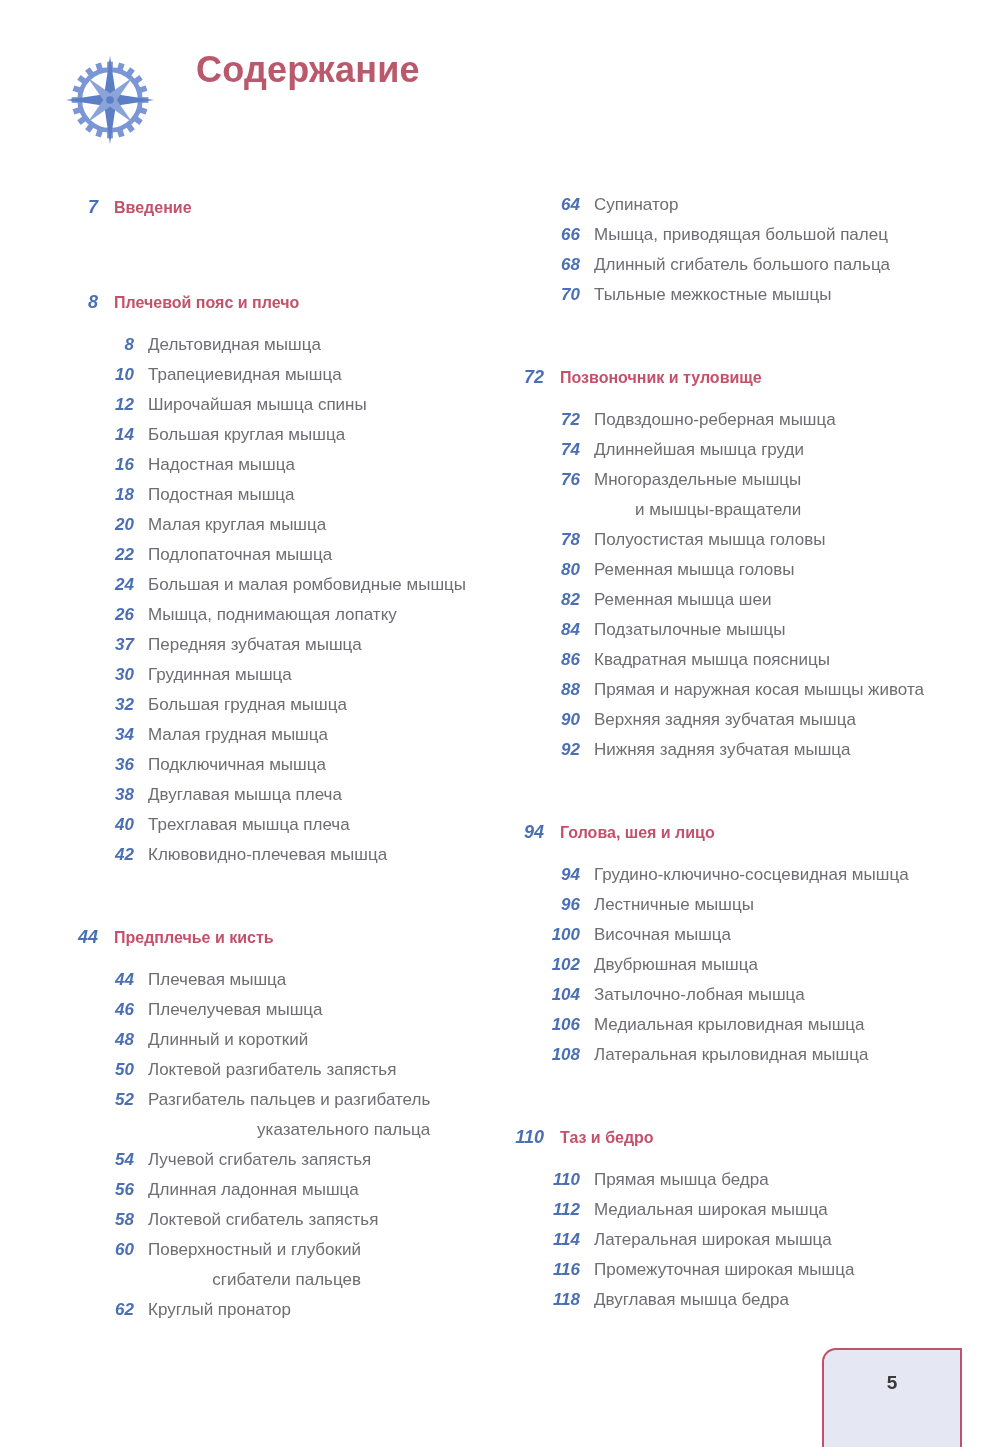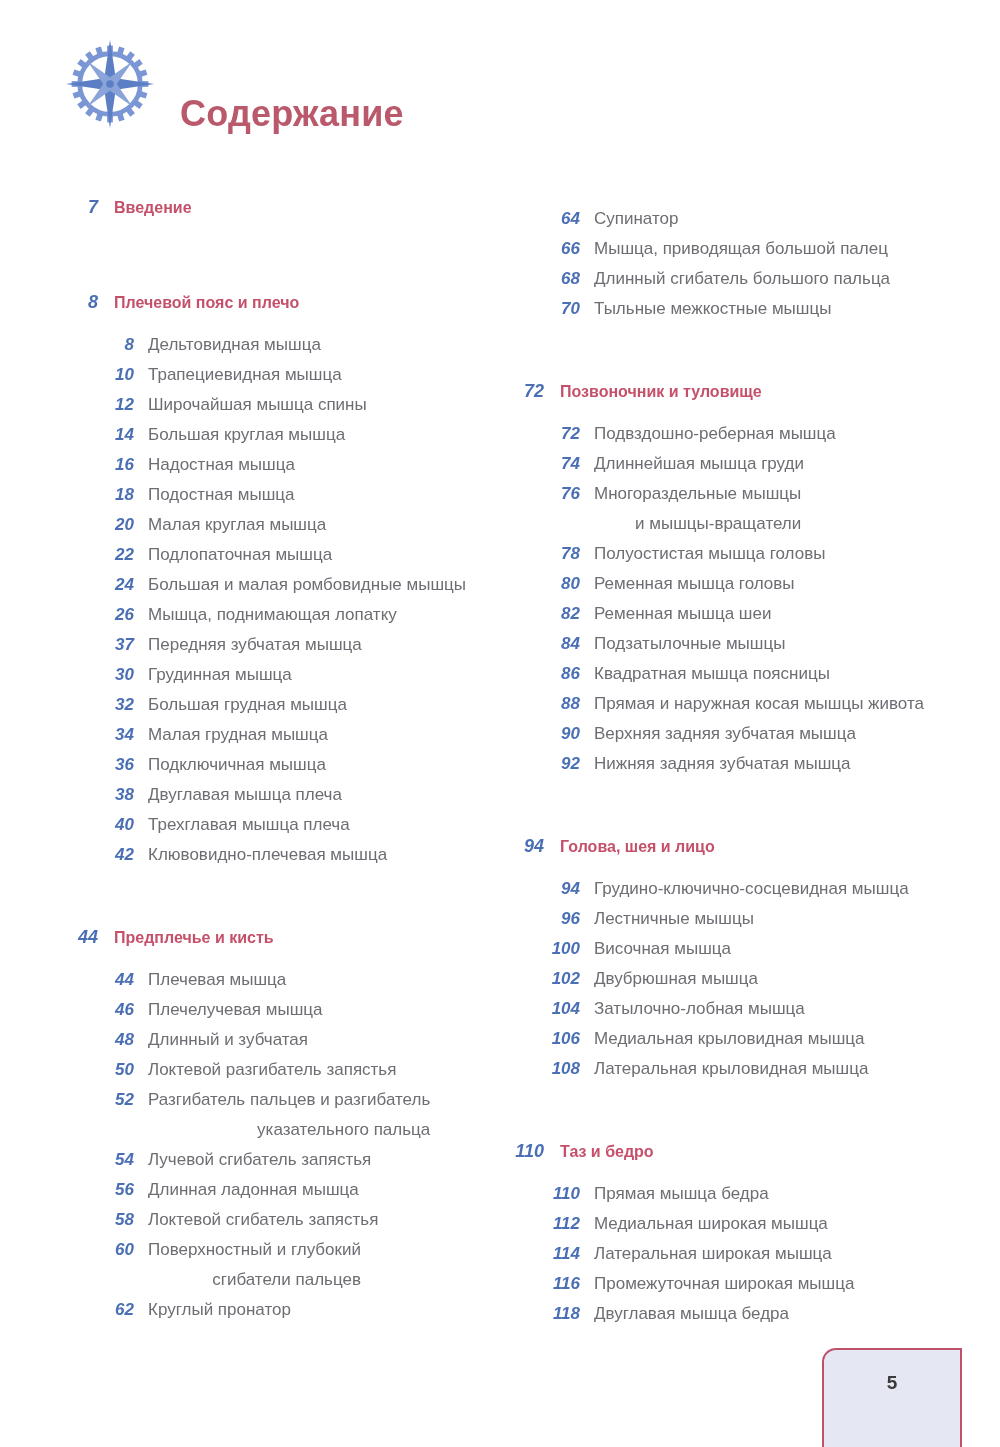--- a/index.html
+++ b/index.html
@@ -13,24 +13,24 @@
     position: relative;
     overflow: hidden;
     font-family: "Liberation Sans", "DejaVu Sans", sans-serif;
     -webkit-font-smoothing: antialiased;
   }
 
   
   .header {
     position: absolute;
     left: 62px;
-    top: 36px;
+    top: 52px;
     display: flex;
-    align-items: flex-end;
-    gap: 22px;
+    align-items: flex-start;
+    gap: 38px;
   }
   .compass {
     width: 96px;
     height: 96px;
     flex: 0 0 96px;
   }
   .doc-title {
     font-size: 36px;
     font-weight: bold;
     color: #b9596b;
@@ -44,21 +44,21 @@
     position: absolute;
     left: 0;
     top: 190px;
     width: 1000px;
   }
   .col {
     position: absolute;
     top: 0;
   }
   .col-left  { left: 62px;  width: 440px; }
-  .col-right { left: 508px; width: 470px; margin-top: 14px; }
+  .col-right { left: 508px; width: 470px; }
 
   
   .row {
     display: flex;
     align-items: baseline;
   }
   .section {
     margin-bottom: 2px;
   }
   .num {
@@ -274,21 +274,21 @@
       <div class="row entry">
         <div class="num">44</div>
         <div class="label"><span>Плечевая мышца</span></div>
       </div>
       <div class="row entry">
         <div class="num">46</div>
         <div class="label"><span>Плечелучевая мышца</span></div>
       </div>
       <div class="row entry">
         <div class="num">48</div>
-        <div class="label"><span>Длинный и зубчатая</span></div>
+        <div class="label"><span>Длинный и короткий</span></div>
       </div>
       <div class="row entry">
         <div class="num">50</div>
         <div class="label"><span>Локтевой разгибатель запястья</span></div>
       </div>
       <div class="row entry">
         <div class="num">52</div>
         <div class="label"><span>Разгибатель пальцев и разгибатель</span><span class="l2">указательного пальца</span></div>
       </div>
       <div class="row entry">

